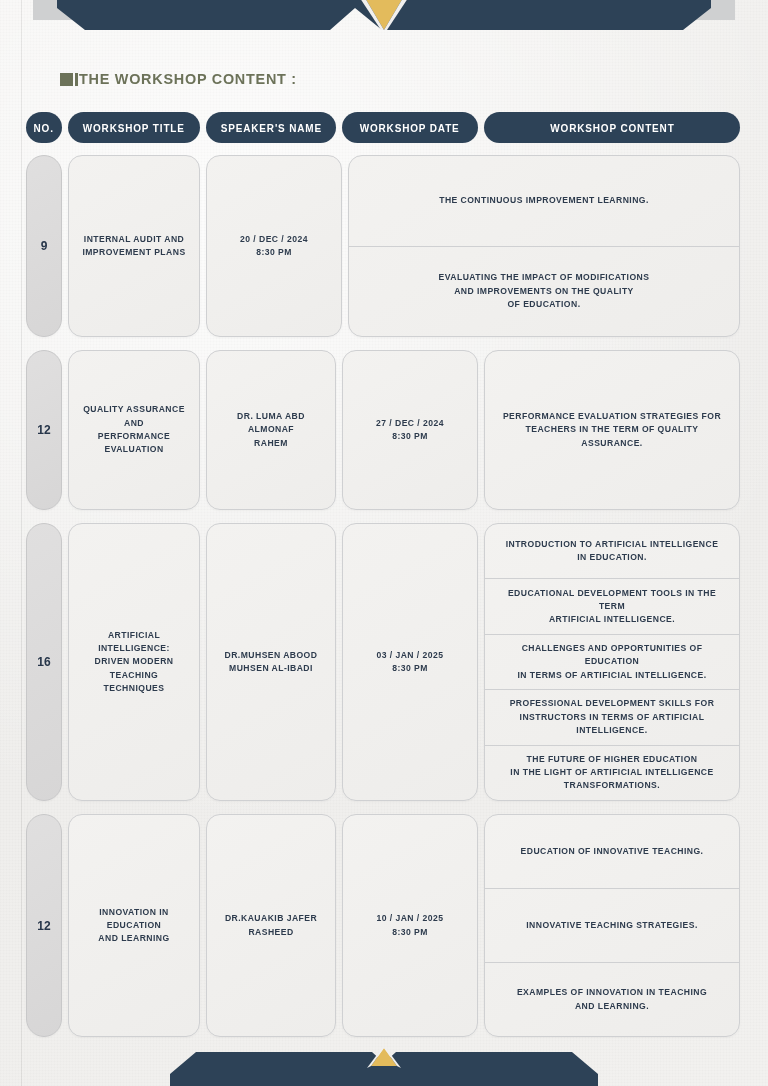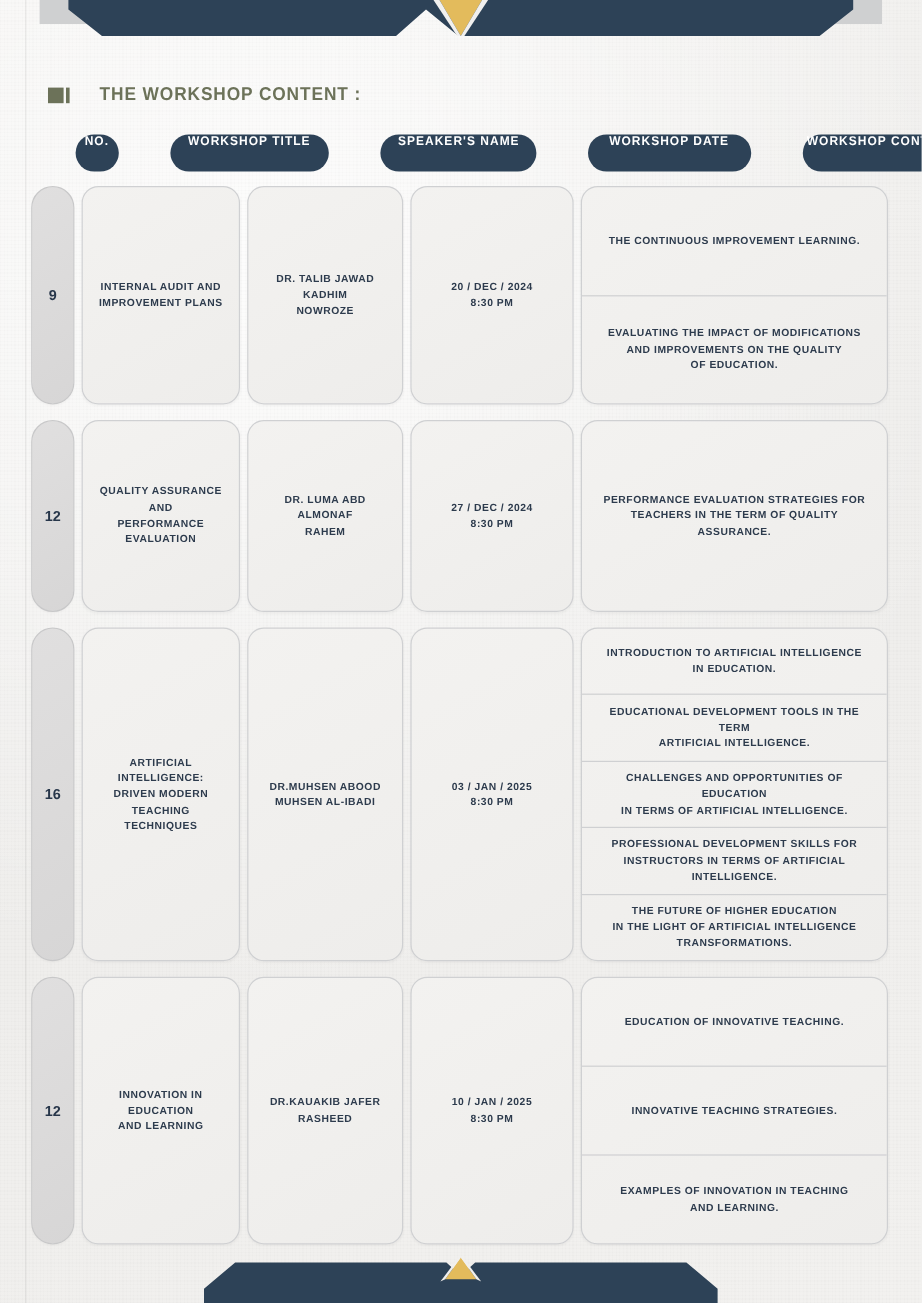--- a/index.html
+++ b/index.html
@@ -52,24 +52,24 @@
   .banner-bottom {
     position: absolute;
     left: 0; bottom: 0;
     width: 768px; height: 42px;
     z-index: 4;
   }
 
   
   .section-title-row {
     position: absolute;
-    left: 20px; top: 70px;
+    left: 40px; top: 70px;
     display: flex;
     align-items: center;
-    gap: 24px;
+    gap: 0;
     z-index: 3;
     padding-left: 20px;
   }
   .title-mark {
     display: inline-block;
     width: 19px; height: 13px;
     position: relative;
   }
   .title-mark .blk {
     position: absolute; top: 0; left: 0;
@@ -108,25 +108,25 @@
     margin-bottom: 12px;
   }
   .th {
     background: #2d4257;
     border-radius: 16px;
     color: #ffffff;
     font-size: 10.5px;
     font-weight: 700;
     letter-spacing: 0.9px;
     display: flex;
+    align-items: center;
     justify-content: center;
     text-align: center;
     transform: none;
     white-space: nowrap;
-    margin-left: 37px;
   }
   .th span { transform: scaleX(0.95); display:inline-block; }
 
   .col-no     { width: 36px;  flex: 0 0 36px; }
   .col-title  { width: 132px; flex: 0 0 132px; }
   .col-speaker{ width: 130px; flex: 0 0 130px; }
   .col-date   { width: 136px; flex: 0 0 136px; }
   .col-content{ flex: 1 1 auto; }
 
   .trow {
@@ -247,23 +247,20 @@
       </div>
   </div>
 
   <div class="trow h-r9">
     <div class="cell cell-no col-no">
         <span>9</span>
       </div>
     <div class="cell cell-text col-title">
         <span>INTERNAL AUDIT AND<br>IMPROVEMENT PLANS</span>
       </div>
-    <div class="cell cell-text col-speaker">
-        <span>DR. TALIB JAWAD KADHIM<br>NOWROZE</span>
-      </div>
     <div class="cell cell-text col-date">
         <span>20 / DEC / 2024<br>8:30 PM</span>
       </div>
     <div class="cell cell-content col-content">
         <div class="subcell">
           <span>THE CONTINUOUS IMPROVEMENT LEARNING.</span>
         </div>
         <div class="subcell">
           <span>EVALUATING THE IMPACT OF MODIFICATIONS<br>AND IMPROVEMENTS ON THE QUALITY<br>OF EDUCATION.</span>
         </div>

